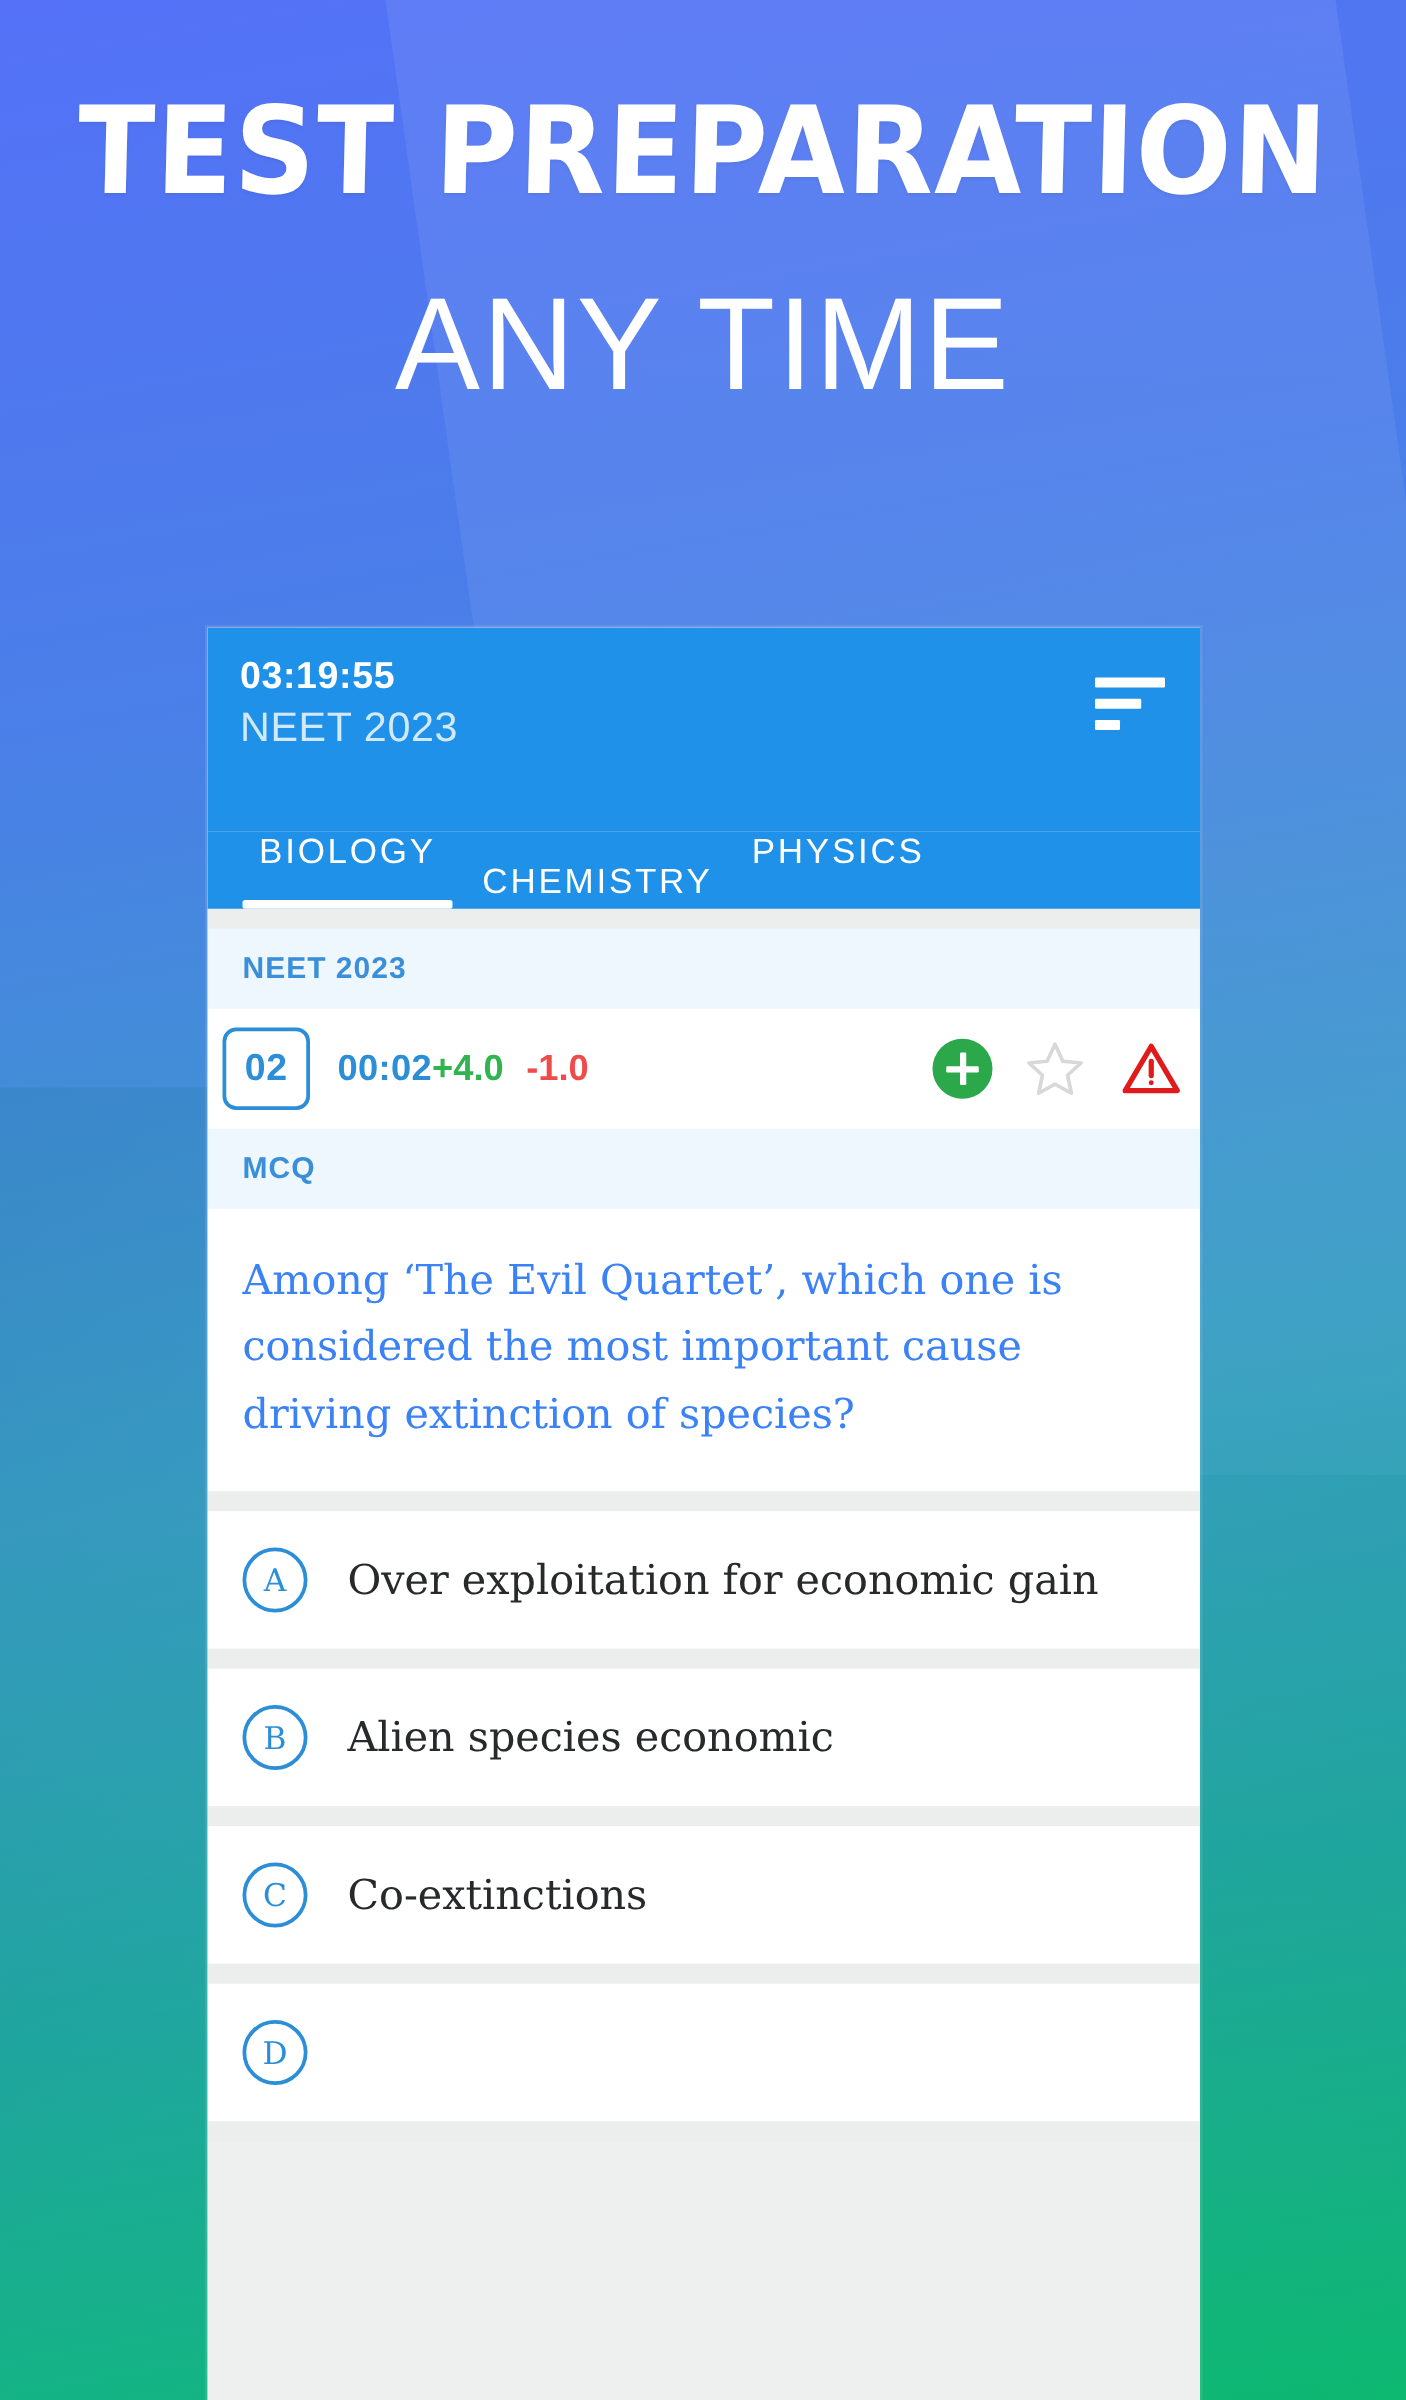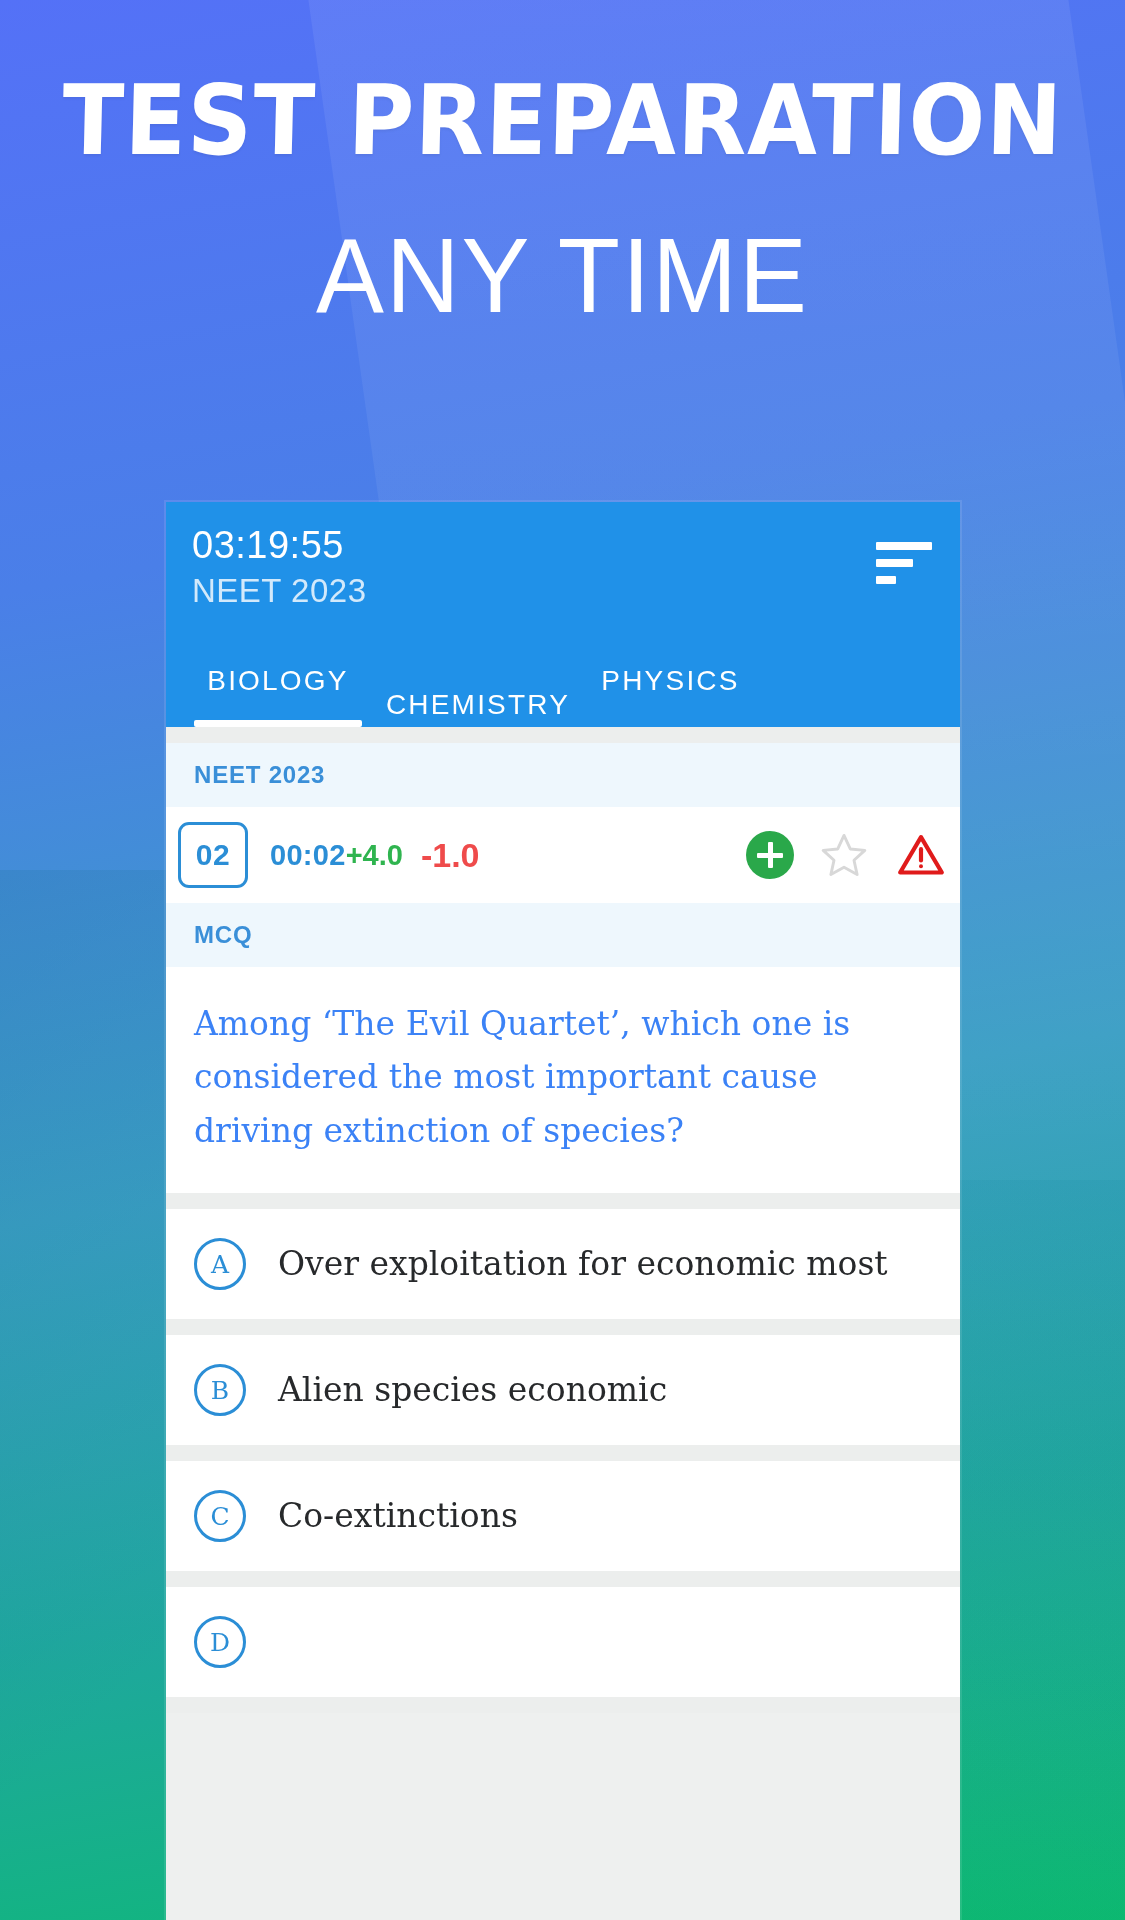--- a/index.html
+++ b/index.html
@@ -86,22 +86,22 @@
 
   
   .appbar {
     background:#2091e8;
     height:163px;
     position:relative;
     padding:22px 26px 0 26px;
   }
   .appbar .timer {
     color:#ffffff;
-    font-size:38px;
-    font-weight:normal;
+    font-size:30px;
+    font-weight:bold;
     letter-spacing:0.5px;
     line-height:1.12;
   }
   .appbar .exam {
     color:#d2e9fb;
     font-size:33px;
     font-weight:400;
     letter-spacing:0.5px;
     margin-top:5px;
   }
@@ -168,21 +168,21 @@
     border:3px solid #2b8ed6;
     border-radius:11px;
     display:flex; align-items:center; justify-content:center;
     color:#2b8ed6;
     font-size:30px;
     font-weight:bold;
     letter-spacing:0.5px;
   }
   .qtime { margin-left:22px; color:#2b8ed6; font-size:29px; font-weight:bold; letter-spacing:0.3px; }
   .qpos  { color:#2fb44f; font-size:29px; font-weight:bold; }
-  .qneg  { margin-left:18px; color:#ef4b4b; font-size:34px; font-weight:bold; }
+  .qneg  { margin-left:18px; color:#ef4b4b; font-size:29px; font-weight:bold; }
   .qactions { margin-left:auto; display:flex; align-items:center; gap:24px; }
   .ic-add {
     width:48px; height:48px; border-radius:50%;
     background:#2aa84a; position:relative;
   }
   .ic-add:before, .ic-add:after {
     content:""; position:absolute; background:#fff; border-radius:1px;
   }
   .ic-add:before { left:11px; right:11px; top:21.5px; height:5px; }
   .ic-add:after  { top:11px; bottom:11px; left:21.5px; width:5px; }
@@ -292,21 +292,21 @@
     </div>
   </div>
 
   <div class="section-label">MCQ</div>
 
   <div class="qbody">Among ‘The Evil Quartet’, which one is considered the most important cause driving extinction of species?</div>
 
   <div class="opt-gap"></div>
   <div class="option">
     <div class="opt-badge">A</div>
-    <div class="opt-text">Over exploitation for economic most</div>
+    <div class="opt-text">Over exploitation for economic gain</div>
   </div>
 
   <div class="opt-gap"></div>
   <div class="option">
     <div class="opt-badge">B</div>
     <div class="opt-text">Alien species economic</div>
   </div>
 
   <div class="opt-gap"></div>
   <div class="option">

